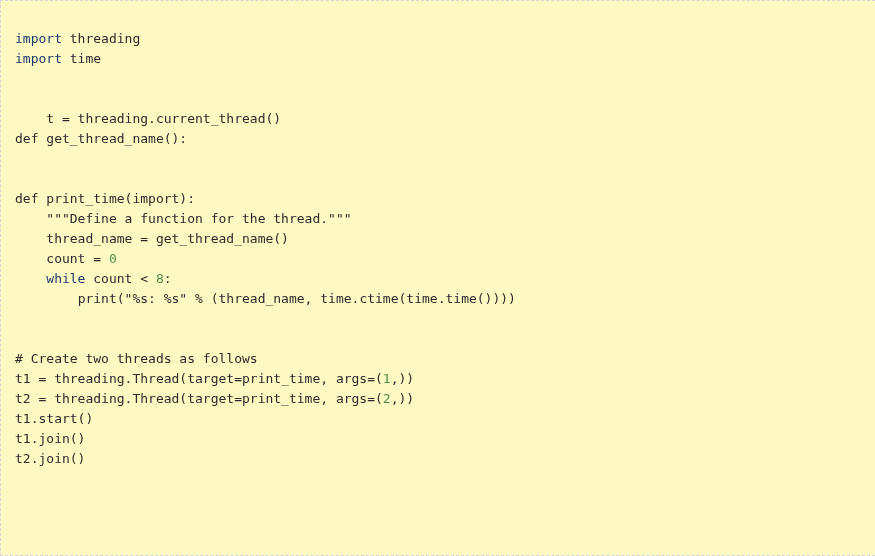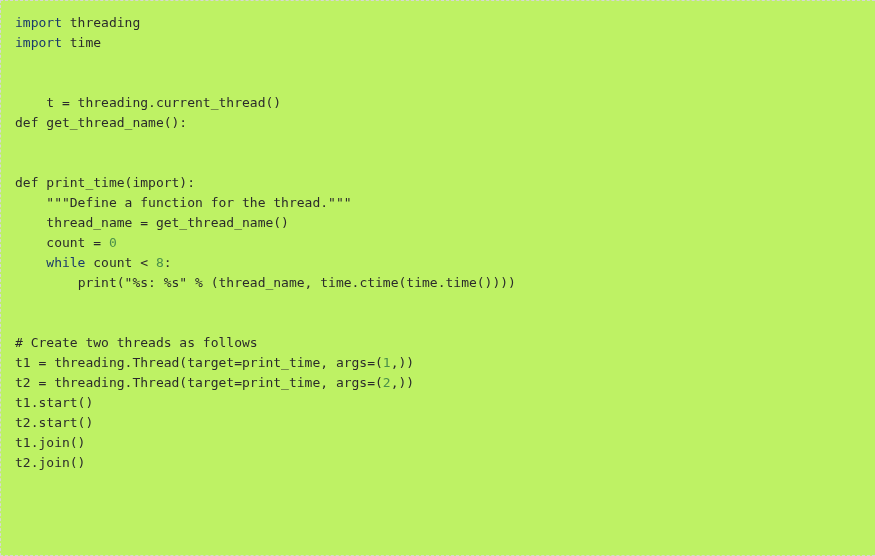--- a/index.html
+++ b/index.html
@@ -10,26 +10,26 @@
   body {
     width: 875px;
     height: 556px;
     overflow: hidden;
     font-family: "DejaVu Sans Mono", "Liberation Mono", monospace;
   }
   #code-panel {
     box-sizing: border-box;
     width: 875px;
     height: 556px;
-    background: #bef264;
+    background: #fef9c3;
     border-top: 1px dashed #d6d6d6;
     border-left: 1px dashed #d6d6d6;
     border-bottom: 1px dashed #d6d6d6;
     border-right: none;
-    padding: 12px 0 0 14px;
+    padding: 28px 0 0 14px;
   }
   #code-listing {
     margin: 0;
     padding: 0;
     font-family: "DejaVu Sans Mono", "Liberation Mono", monospace;
     font-size: 13px;
     line-height: 20px;
     white-space: pre;
     color: #2b2b2b;
     letter-spacing: 0px;
@@ -63,17 +63,16 @@
 </span><span class="code-line"><span class="tok-txt">    </span><span class="tok-txt">thread_name = get_thread_name()</span>
 </span><span class="code-line"><span class="tok-txt">    </span><span class="tok-txt">count = </span><span class="tok-num">0</span>
 </span><span class="code-line"><span class="tok-txt">    </span><span class="tok-kw">while</span><span class="tok-txt"> count &lt; </span><span class="tok-num">8</span><span class="tok-txt">:</span>
 </span><span class="code-line"><span class="tok-txt">        </span><span class="tok-txt">print("%s: %s" % (thread_name, time.ctime(time.time())))</span>
 </span><span class="code-line blank">
 </span><span class="code-line blank">
 </span><span class="code-line"><span class="tok-txt"># Create two threads as follows</span>
 </span><span class="code-line"><span class="tok-txt">t1 = threading.Thread(target=print_time, args=(</span><span class="tok-num">1</span><span class="tok-txt">,))</span>
 </span><span class="code-line"><span class="tok-txt">t2 = threading.Thread(target=print_time, args=(</span><span class="tok-num">2</span><span class="tok-txt">,))</span>
 </span><span class="code-line"><span class="tok-txt">t1.start()</span>
-</span><span class="code-line"><span class="tok-txt">t2.start()</span>
 </span><span class="code-line"><span class="tok-txt">t1.join()</span>
 </span><span class="code-line"><span class="tok-txt">t2.join()</span>
 </span></pre>
 </div>
 
 </body></html>

